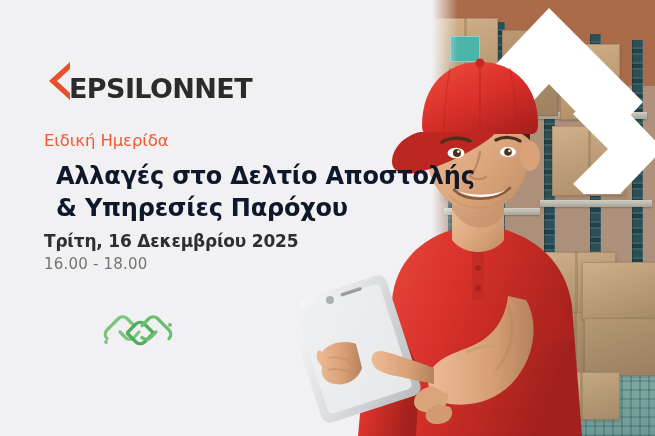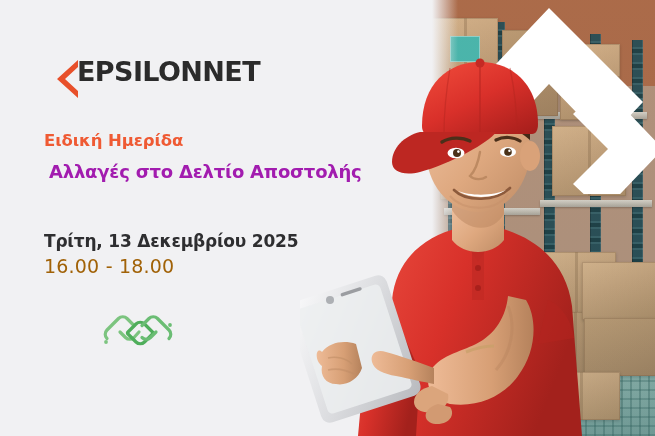--- a/index.html
+++ b/index.html
@@ -19,74 +19,74 @@
   .content {
     position:absolute;
     left:44px; top:0;
     width:360px; height:436px;
     z-index:6;
   }
 
   
   .en-logo {
     position:absolute;
-    left:8px; top:58px;
-    display:flex; align-items:flex-start;
+    left:0; top:58px;
+    display:flex; align-items:flex-end;
     height:44px;
   }
   .en-chev { display:block; }
   .en-word {
     font-family:"DejaVu Sans", sans-serif;
     font-size:27px;
     font-weight:bold;
     letter-spacing:-0.6px;
     color:#2b2b2b;
     margin-left:-3px;
     line-height:1;
   }
 
   
   .eyebrow {
     position:absolute;
     left:0; top:131px;
     font-size:16.5px;
-    font-weight:bold;
+    font-weight:normal;
     color:#ef5a33;
     letter-spacing:-0.1px;
     white-space:nowrap;
   }
 
   
   .headline {
     position:absolute;
-    left:5px; top:160px;
-    font-size:18px;
+    left:12px; top:160px;
+    font-size:24px;
     font-weight:bold;
-    color:#a21caf;
+    color:#0f172a;
     line-height:1.34;
     letter-spacing:-0.2px;
     white-space:nowrap;
   }
 
   
   .date {
     position:absolute;
     left:0; top:231px;
     font-size:17px;
     font-weight:bold;
     color:#2e2e30;
     letter-spacing:-0.2px;
     white-space:nowrap;
   }
   .time {
     position:absolute;
     left:0; top:255px;
-    font-size:19px;
+    font-size:15px;
     font-weight:normal;
-    color:#a16207;
+    color:#737373;
     letter-spacing:0.2px;
     white-space:nowrap;
   }
 
   
   .ed-logo {
     position:absolute;
     left:4px; top:312px;
     width:180px;
     text-align:center;
@@ -375,23 +375,24 @@
       <svg class="en-chev" width="28" height="42" viewBox="0 0 28 42" fill="none">
         <path d="M26 2 L5 21 L26 40 L26 33 L13 21 L26 9 Z" fill="#e8502a"></path>
       </svg>
       <span class="en-word">EPSILONNET</span>
     </div>
 
     <div class="eyebrow">Ειδική Ημερίδα</div>
 
     <div class="headline">
       <div>Αλλαγές στο Δελτίο Αποστολής</div>
+      <div>&amp; Υπηρεσίες Παρόχου</div>
     </div>
 
-    <div class="date">Τρίτη, 13 Δεκεμβρίου 2025</div>
+    <div class="date">Τρίτη, 16 Δεκεμβρίου 2025</div>
     <div class="time">16.00 - 18.00</div>
 
     <div class="ed-logo">
       <svg class="ed-mark" width="76" height="42" viewBox="0 0 76 42" fill="none" stroke-linecap="round" stroke-width="3.2">
 
         <path d="M7 26.5 A6 6 0 0 1 7 18 L18.5 6.5 A6 6 0 0 1 27 6.5 L34 13.5" stroke="#7cc47f"></path>
         <path d="M39 20 L34 25.5 A6 6 0 0 1 25.5 25.5 L20 20" stroke="#7cc47f"></path>
 
         <path d="M27.5 20.5 L36 12 A6 6 0 0 1 44.5 12 L53 20.5" stroke="#4fae5b"></path>
         <path d="M53 21.5 L44.5 30 A6 6 0 0 1 36 30 L27.5 21.5" stroke="#4fae5b"></path>

